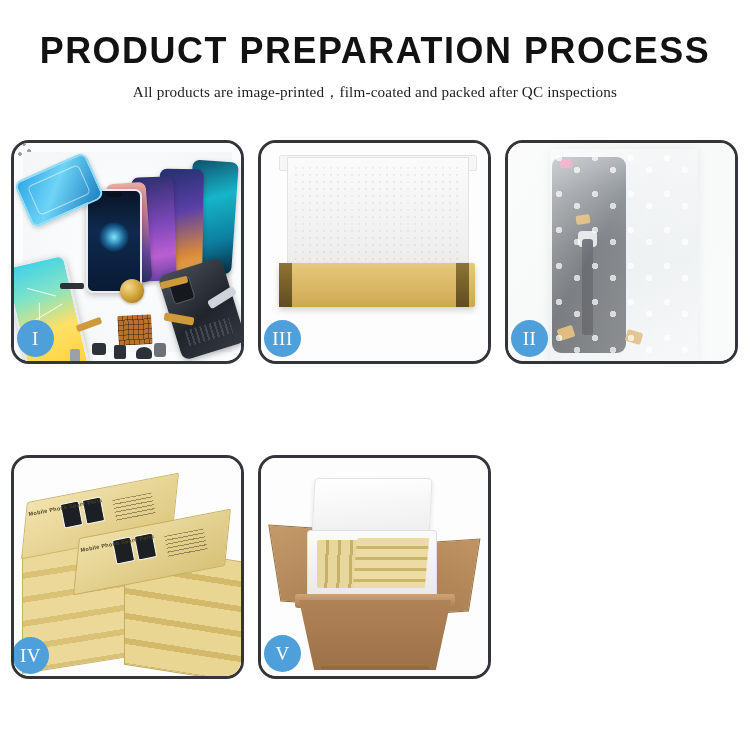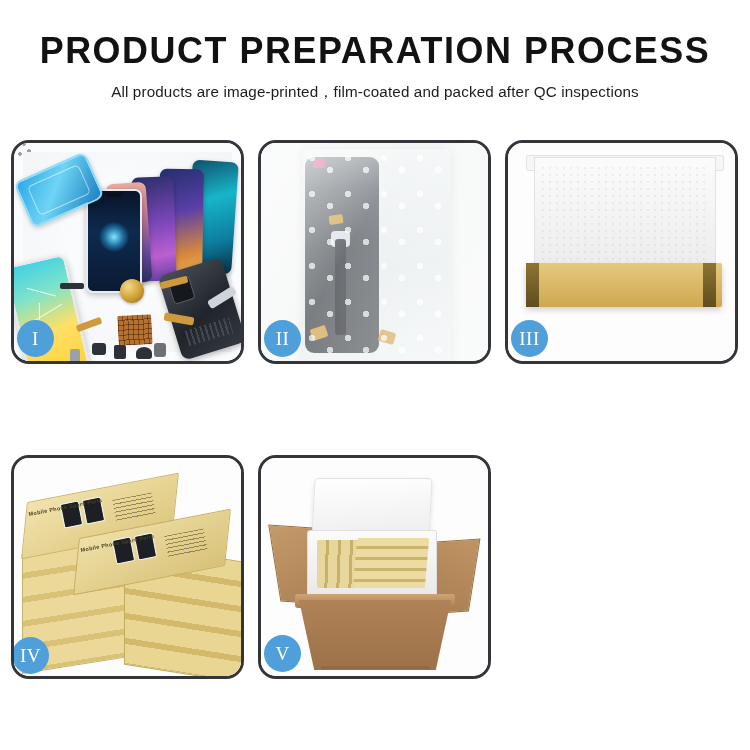--- a/index.html
+++ b/index.html
@@ -12,21 +12,21 @@
 
   
   .header{text-align:center;padding-top:32px;}
   .title{
     font-size:37px;font-weight:bold;color:#121212;
     letter-spacing:1.6px;line-height:1.05;white-space:nowrap;
     transform:scaleX(.97);transform-origin:center;
   }
   .subtitle{
     font-size:15.2px;color:#1d1d1d;margin-top:11px;
-    letter-spacing:.15px;white-space:nowrap;
+    letter-spacing:.15px;white-space:nowrap;font-family:Liberation Serif, serif;
   }
 
   
   .grid{
     position:absolute;left:11px;top:140px;
     width:728px;
     display:grid;
     grid-template-columns:repeat(3,233px);
     grid-template-rows:repeat(2,224px);
     column-gap:14px;row-gap:91px;
@@ -288,47 +288,47 @@
         <div class="smallpart s3"></div>
         <div class="smallpart s4"></div>
         <div class="smallpart s5"></div>
         <div class="smallpart s6"></div>
         <div class="ph tool"></div>
         <div class="screws"></div>
       </div>
       <div class="badge">I</div>
     </div>
 
+    <div class="panel p3">
+      <div class="stage">
+        <div class="lidtop"></div>
+        <div class="lidback"></div>
+        <div class="foam"></div>
+        <div class="trayinner"></div>
+        <div class="tray"></div>
+        <div class="traylipL"></div>
+        <div class="traylipR"></div>
+      </div>
+      <div class="badge">III</div>
+    </div>
+
     <div class="panel p2">
       <div class="stage">
         <div class="wrapsheet"></div>
         <div class="lcd"></div>
         <div class="pinkdot"></div>
         <div class="connector"></div>
         <div class="ribbon"></div>
         <div class="goldtab g1"></div>
         <div class="goldtab g2"></div>
         <div class="goldtab g3"></div>
         <div class="bubbles"></div>
         <div class="sheen"></div>
       </div>
       <div class="badge">II</div>
-    </div>
-
-    <div class="panel p3">
-      <div class="stage">
-        <div class="lidtop"></div>
-        <div class="lidback"></div>
-        <div class="foam"></div>
-        <div class="trayinner"></div>
-        <div class="tray"></div>
-        <div class="traylipL"></div>
-        <div class="traylipR"></div>
-      </div>
-      <div class="badge">III</div>
     </div>
 
     <div class="panel p4">
       <div class="stage">
         <div class="boxlayer stackA"></div>
         <div class="boxlayer stackB"></div>
         <div class="boxlayer lidA"></div>
         <div class="scr scrA1"></div>
         <div class="scr scrA2"></div>
         <div class="speclines specA"></div>

